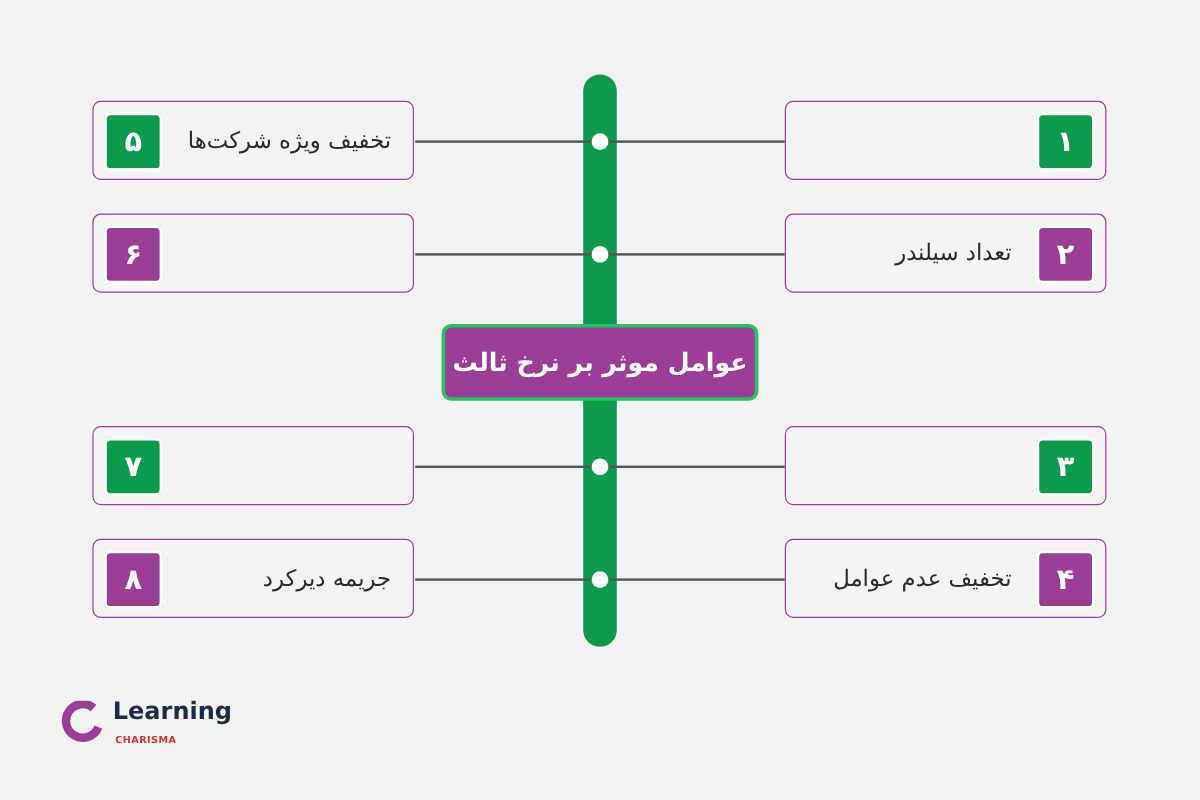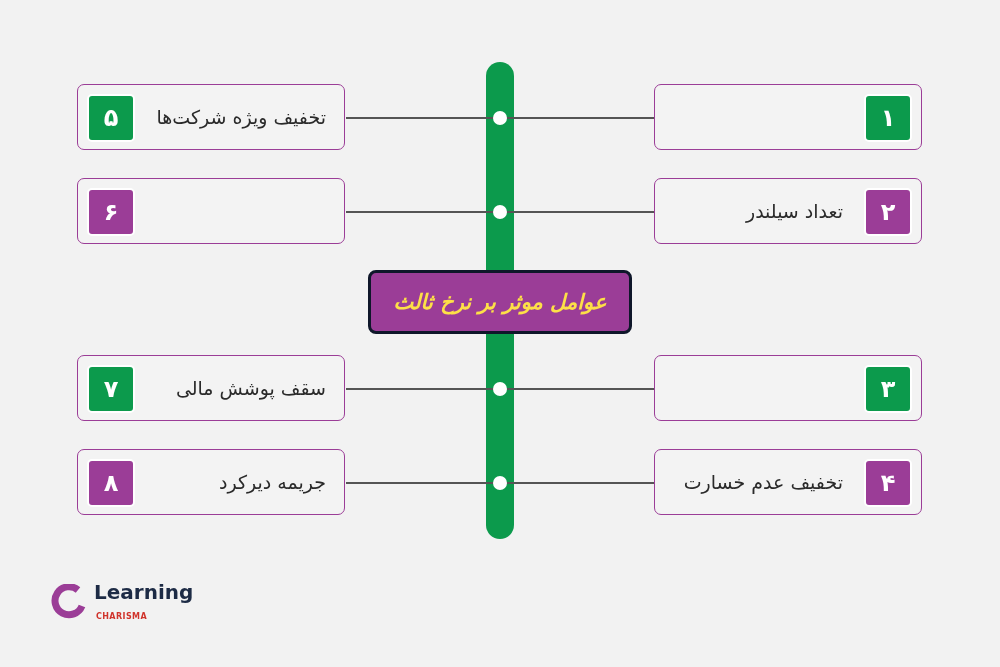--- a/index.html
+++ b/index.html
@@ -9,21 +9,21 @@
   .dot { position:absolute; width:14px; height:14px; border-radius:50%; background:#fff; }
   .card { position:absolute; width:268px; height:66px; border:1.5px solid #9b3d97; border-radius:7px; background:#f3f3f3; box-sizing:border-box; }
   .badge { position:absolute; top:9px; width:48px; height:48px; border-radius:5px; border:2px solid #fff; box-sizing:border-box; color:#fff; font-weight:bold; font-size:24px; display:flex; align-items:center; justify-content:center; }
   .badge.green { background:#0c9a4c; }
   .badge.purple { background:#9b3d97; }
   .card.left .badge { left:9px; }
   .card.right .badge { right:9px; }
   .label { position:absolute; top:0; height:100%; display:flex; align-items:center; font-size:19px; color:#2a2a2a; direction:rtl;margin-left:16px; }
   .card.left .label { right:18px; }
   .card.right .label { right:78px; }
-  .title { position:absolute; left:368px; top:270px; width:264px; height:64px; background:#9b3d97; border-radius:8px; border:3px solid #0f172a; box-sizing:border-box; color:#fde047; font-weight:bold; font-size:21px; display:flex; align-items:center; justify-content:center; direction:rtl;font-style:italic; }
+  .title { position:absolute; left:368px; top:270px; width:264px; height:64px; background:#9b3d97; border-radius:8px; border:3px solid #22c55e; box-sizing:border-box; color:#ffffff; font-weight:bold; font-size:21px; display:flex; align-items:center; justify-content:center; direction:rtl; }
   .logo { position:absolute; left:50px; top:584px; }
   .logo-name { position:absolute; left:44px; top:-4px; font-size:20px; font-weight:bold; color:#1d2b45; white-space:nowrap; }
   .logo-sub { position:absolute; left:46px; top:28px; font-size:8px; font-weight:bold; color:#d0342c; letter-spacing:0.4px; white-space:nowrap; }
 </style>
 </head>
 <body>
 
 <div class="spine"></div>
 
 <div class="hline" style="left:346px;width:308px;top:117px;"></div>
@@ -40,33 +40,32 @@
 </div>
 <div class="card right" style="left:654px;top:178px;">
   <div class="badge purple">۲</div>
   <div class="label">تعداد سیلندر</div>
 </div>
 <div class="card right" style="left:654px;top:355px;">
   <div class="badge green">۳</div>
 </div>
 <div class="card right" style="left:654px;top:449px;">
   <div class="badge purple">۴</div>
-  <div class="label">تخفیف عدم خسارت</div>
+  <div class="label">تخفیف عدم عوامل</div>
 </div>
 
 <div class="card left" style="left:77px;top:84px;">
   <div class="badge green">۵</div>
   <div class="label">تخفیف ویژه شرکت‌ها</div>
 </div>
 <div class="card left" style="left:77px;top:178px;">
   <div class="badge purple">۶</div>
 </div>
 <div class="card left" style="left:77px;top:355px;">
   <div class="badge green">۷</div>
-  <div class="label">سقف پوشش مالی</div>
 </div>
 <div class="card left" style="left:77px;top:449px;">
   <div class="badge purple">۸</div>
   <div class="label">جریمه دیرکرد</div>
 </div>
 
 <div class="title">عوامل موثر بر نرخ ثالث</div>
 
 <div class="logo">
   <svg width="36" height="36" viewBox="0 0 36 36" style="position:absolute;left:0;top:0;">

